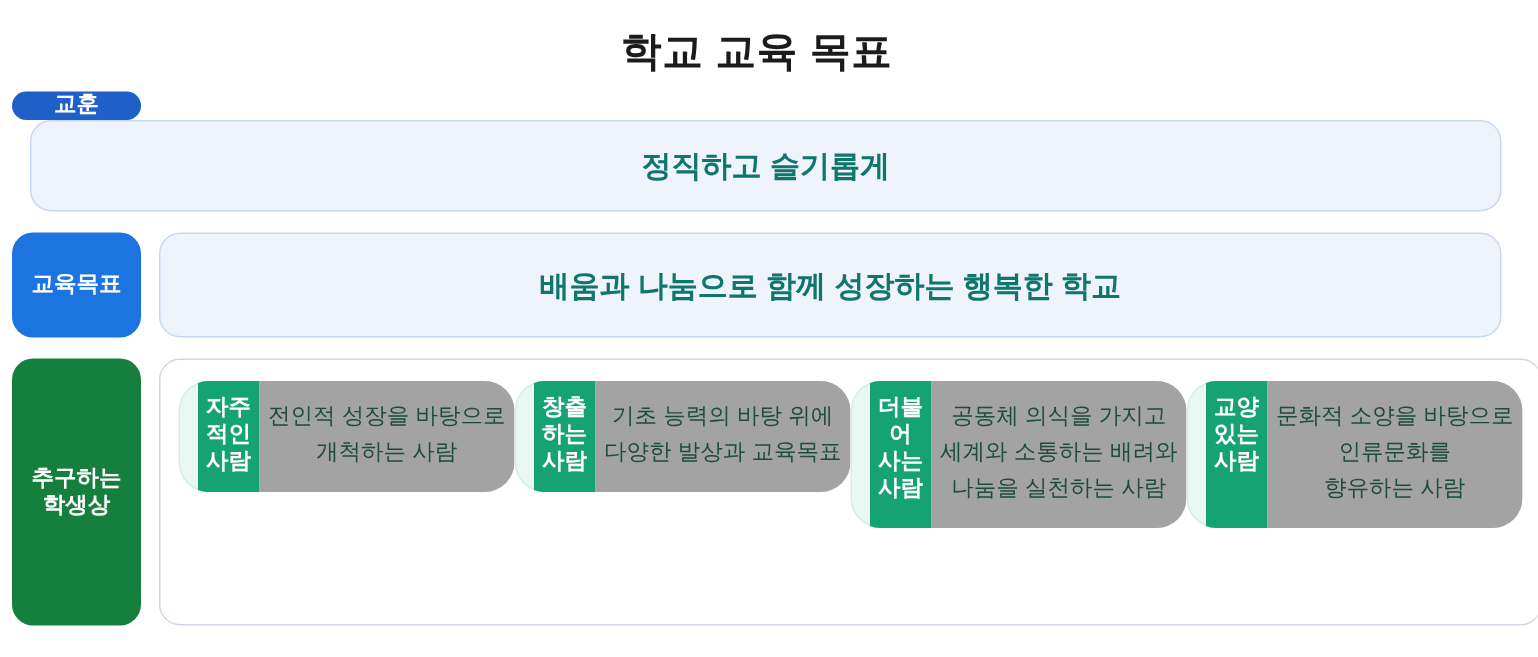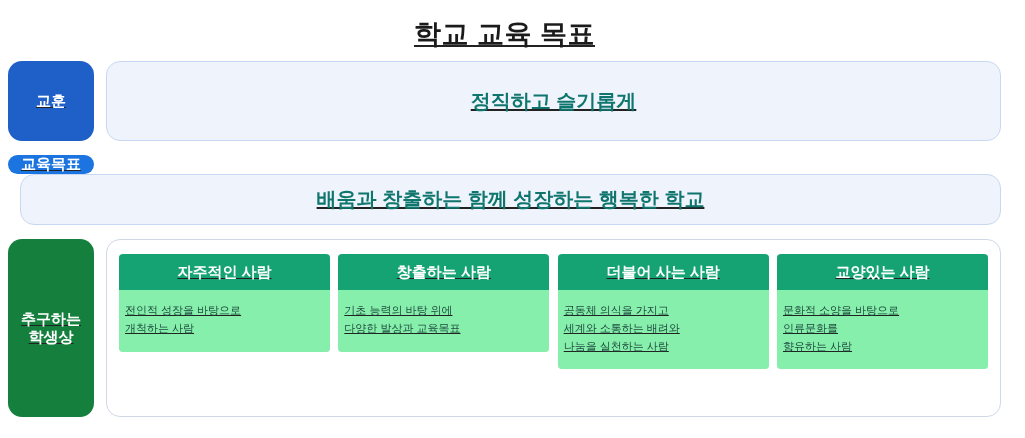--- a/index.html
+++ b/index.html
@@ -14,21 +14,20 @@
     color: #222;
     position: relative;
     overflow: hidden;
   }
 
   .page {
     width: 1009px;
     height: 438px;
     position: relative;
     box-sizing: border-box;
-    text-decoration: underline;
   }
 
   
   .title {
     text-align: center;
     font-size: 27px;
     font-weight: bold;
     color: #1b1b1b;
     letter-spacing: 0.5px;
     padding-top: 18px;
@@ -36,22 +35,22 @@
   }
 
   
   .row {
     display: flex;
     align-items: stretch;
     padding: 0 8px 0 8px;
     box-sizing: border-box;
   }
 
-  .row-motto { margin-top: 11px; height: 80px; }
-  .row-goal  { margin-top: 14px; height: 70px; flex-direction: column; }
+  .row-motto { margin-top: 11px; height: 80px; flex-direction: column; }
+  .row-goal  { margin-top: 14px; height: 70px; }
   .row-image { margin-top: 14px; height: 178px; }
 
   .label {
     width: 86px;
     min-width: 86px;
     border-radius: 14px;
     display: flex;
     align-items: center;
     justify-content: center;
     color: #ffffff;
@@ -92,41 +91,43 @@
     box-sizing: border-box;
     padding: 14px 12px 12px 12px;
     display: flex;
     align-items: flex-start;
     justify-content: space-between;
   }
 
   
   .card {
     width: 211px;
-    border-radius: 4px;
+    border-radius: 20px;
     overflow: hidden;
     box-shadow: 0 0 0 1px #d6ece2 inset;
     background: #e9f8f1;
     display: flex;
-    flex-direction: column;
+    flex-direction: row;
+    padding-left: 13px;
   }
   .card-head {
     background: #15a373;
     color: #ffffff;
     font-size: 15px;
     font-weight: bold;
     text-align: center;
     padding: 9px 4px;
     line-height: 1.2;
   }
   .card-body {
-    background: #86efac;
+    background: #a3a3a3;
     color: #1d4b3c;
-    font-size: 11px;
+    font-size: 15px;
     line-height: 1.6;
+    text-align: center;
     padding: 12px 6px 14px 6px;
     flex: 1;
   }
   .card-body div { white-space: nowrap; }
 </style>
 </head>
 <body>
 
 <div class="page">
 
@@ -135,21 +136,21 @@
   <div class="row row-motto">
     <div class="label label-blue">교훈</div>
     <div class="panel">
       <div class="panel-text">정직하고 슬기롭게</div>
     </div>
   </div>
 
   <div class="row row-goal">
     <div class="label label-blue2">교육목표</div>
     <div class="panel">
-      <div class="panel-text">배움과 창출하는 함께 성장하는 행복한 학교</div>
+      <div class="panel-text">배움과 나눔으로 함께 성장하는 행복한 학교</div>
     </div>
   </div>
 
   <div class="row row-image">
     <div class="label label-green">
       <span>
         <span>추구하는</span><br>
         <span>학생상</span>
       </span>
     </div>

